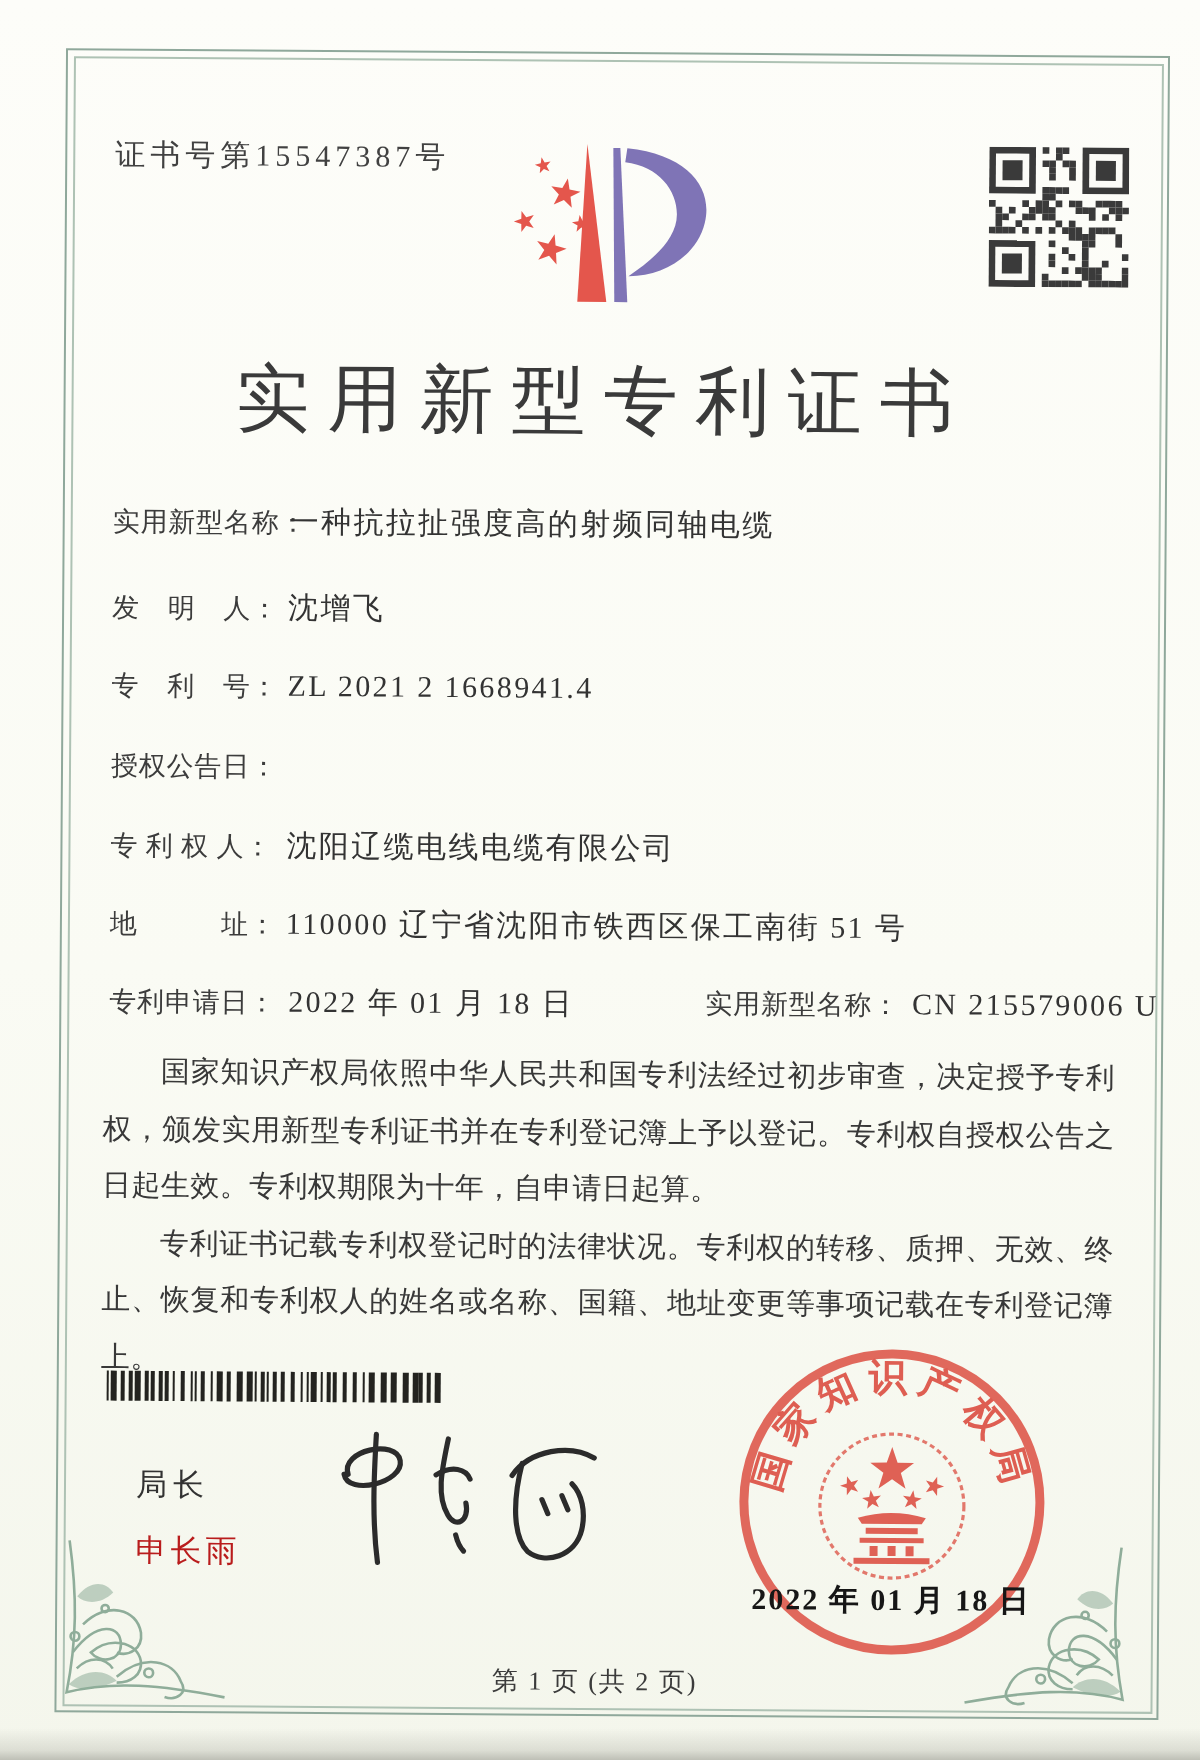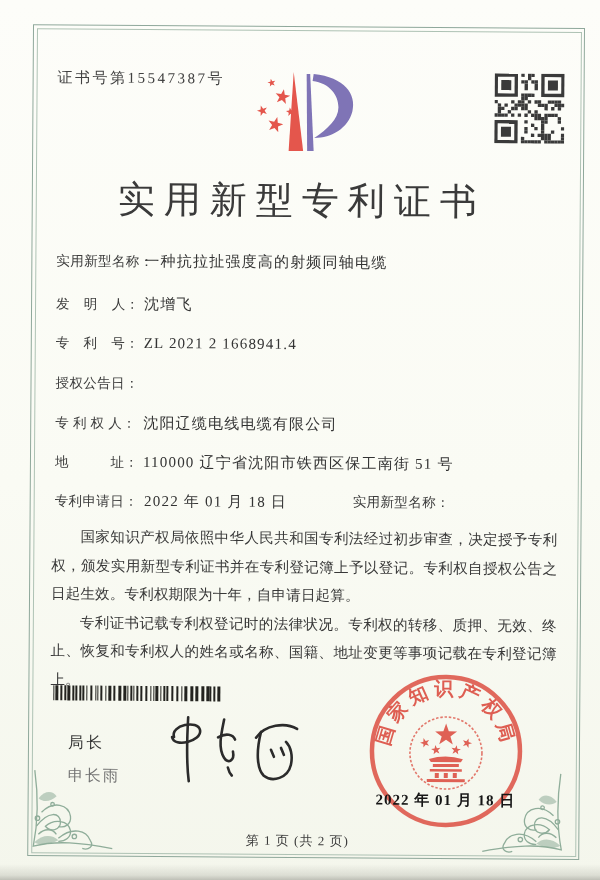--- a/index.html
+++ b/index.html
@@ -40,21 +40,21 @@
   .fvalue{font-size:15px;letter-spacing:1.2px;color:#333333;}
   .pairright{position:absolute;left:298px;top:0;display:flex;align-items:baseline;white-space:nowrap;}
   .paras{position:absolute;left:52px;top:524px;width:506px;}
   .paras p{
     margin:0;text-indent:2em;font-size:14.5px;line-height:28.5px;
     text-align:justify;color:#383838;letter-spacing:0.2px;
   }
   .barcode{position:absolute;left:55px;top:687px;width:170px;height:15px;display:flex;align-items:stretch;}
   .barcode span{display:block;background:#23231f;height:100%;}
   .signer-title{position:absolute;left:70px;top:734px;font-size:15.5px;letter-spacing:3px;color:#323232;}
-  .signer-name{position:absolute;left:70px;top:767px;font-size:15.5px;letter-spacing:2px;color:#737373;}
+  .signer-name{position:absolute;left:70px;top:767px;font-size:15.5px;letter-spacing:2px;color:#b91c1c;}
   .signature{position:absolute;left:160px;top:708px;}
   .seal{position:absolute;left:368px;top:670px;opacity:0.92;mix-blend-mode:multiply;}
   .seal-date{
     position:absolute;left:378px;top:790px;z-index:5;
     font-size:15px;font-weight:600;letter-spacing:1px;color:#161616;white-space:nowrap;
   }
   .footer{
     position:absolute;left:0;top:832px;width:600px;text-align:center;
     font-size:13px;letter-spacing:1px;color:#3b3b3b;
   }
@@ -268,20 +268,21 @@
   <div class="row" style="top:454px">
     <span class="flabel">地　　　址：</span>
     <span class="fvalue">110000 辽宁省沈阳市铁西区保工南街 51 号</span>
   </div>
 
   <div class="row" style="top:493px">
     <span class="flabel" style="width:auto">专利申请日：</span>
     <span class="fvalue" style="margin-left:6px">2022 年 01 月 18 日</span>
     <span class="pairright">
       <span class="flabel" style="width:auto">实用新型名称：</span>
+      <span class="fvalue" style="margin-left:6px">CN 215579006 U</span>
     </span>
   </div>
 
   <div class="paras">
     <p>国家知识产权局依照中华人民共和国专利法经过初步审查，决定授予专利权，颁发实用新型专利证书并在专利登记簿上予以登记。专利权自授权公告之日起生效。专利权期限为十年，自申请日起算。</p>
     <p>专利证书记载专利权登记时的法律状况。专利权的转移、质押、无效、终止、恢复和专利权人的姓名或名称、国籍、地址变更等事项记载在专利登记簿上。</p>
   </div>
 
   <div class="barcode" id="barcode">
       <span style="width:1.0px;margin-right:0.9px"></span>

